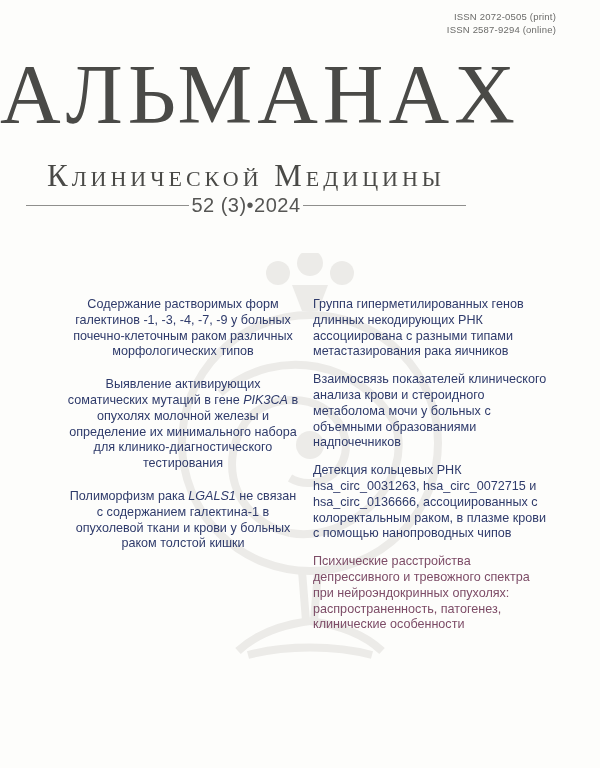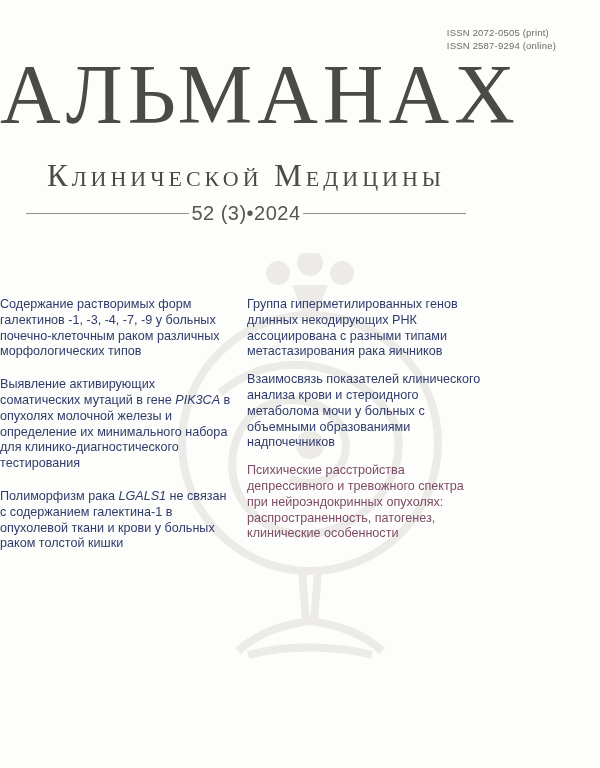--- a/index.html
+++ b/index.html
@@ -15,23 +15,23 @@
     overflow: hidden;
   }
   .cover {
     position: absolute;
     inset: 0;
   }
 
   
   .issn {
     position: absolute;
-    top: 26px;
+    top: 10px;
     right: 44px;
-    text-align: left;
+    text-align: right;
     font-size: 9.5px;
     line-height: 13px;
     color: #6b6b69;
     letter-spacing: 0.2px;
   }
 
   
   .masthead {
     position: absolute;
     top: 52px;
@@ -51,21 +51,21 @@
   .journal-subtitle {
     margin-top: 20px;
     font-size: 31px;
     line-height: 36px;
     letter-spacing: 4px;
     font-variant: small-caps;
     font-weight: 400;
     white-space: nowrap;
   }
   .issue-row {
-    margin-top: 8px;
+    margin-top: 0;
     display: flex;
     align-items: center;
     justify-content: center;
     gap: 2px;
   }
   .issue-rule {
     width: 163px;
     height: 1px;
     background: #8f8f8d;
   }
@@ -98,21 +98,22 @@
     font-size: 12.6px;
     line-height: 15.8px;
   }
   .col {
     display: flex;
     flex-direction: column;
     gap: 17px;
   }
   .col-left {
     width: 234px;
-    text-align: left;
+    margin-left: 66px;
+    text-align: center;
   }
   .col-right {
     width: 236px;
     margin-left: 13px;
     text-align: left;
     gap: 12px;
   }
   .article {
     margin: 0;
   }
@@ -171,17 +172,18 @@
 
     <div class="col col-left">
       <p class="article">Содержание растворимых форм галектинов -1, -3, -4, -7, -9 у больных почечно-клеточным раком различных морфологических типов</p>
       <p class="article"><span>Выявление активирующих соматических мутаций в гене </span><em class="gene">PIK3CA</em><span> в опухолях молочной железы и определение их минимального набора для клинико-диагностического тестирования</span></p>
       <p class="article"><span>Полиморфизм рака </span><em class="gene">LGALS1</em><span> не связан с содержанием галектина-1 в опухолевой ткани и крови у больных раком толстой кишки</span></p>
     </div>
 
     <div class="col col-right">
       <p class="article">Группа гиперметилированных генов длинных некодирующих РНК ассоциирована с разными типами метастазирования рака яичников</p>
       <p class="article">Взаимосвязь показателей клинического анализа крови и стероидного метаболома мочи у больных с объемными образованиями надпочечников</p>
+      <p class="article">Детекция кольцевых РНК hsa_circ_0031263, hsa_circ_0072715 и hsa_circ_0136666, ассоциированных с колоректальным раком, в плазме крови с помощью нанопроводных чипов</p>
       <p class="article highlight">Психические расстройства депрессивного и тревожного спектра при нейроэндокринных опухолях: распространенность, патогенез, клинические особенности</p>
     </div>
 
   </div>
 </div>
 
 </body></html>

